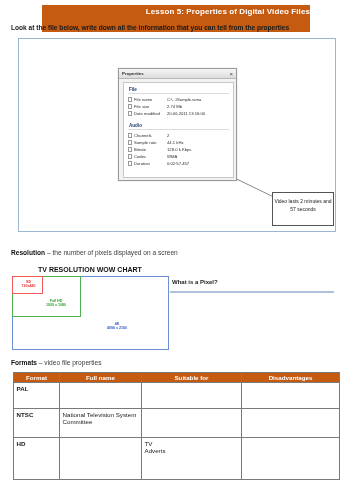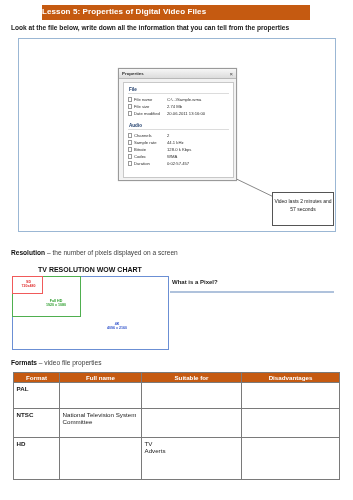--- a/index.html
+++ b/index.html
@@ -13,27 +13,27 @@
   #page {
     position: relative;
     width: 353px; height: 500px;
     background: #ffffff;
   }
 
   
   .lesson-banner {
     position: absolute;
     left: 42px; top: 5px;
-    width: 268px; height: 15px;
+    width: 268px; height: 27px;
     background: #C55A11;
     color: #ffffff;
     font-size: 8px;
     font-weight: bold;
     line-height: 13px;
-    text-align: left;
+    text-align: right;
     letter-spacing: 0.1px;
     white-space: nowrap;
     overflow: hidden;
   }
 
   
   .instruction {
     position: absolute;
     left: 11px; top: 24px;
     width: 332px;

